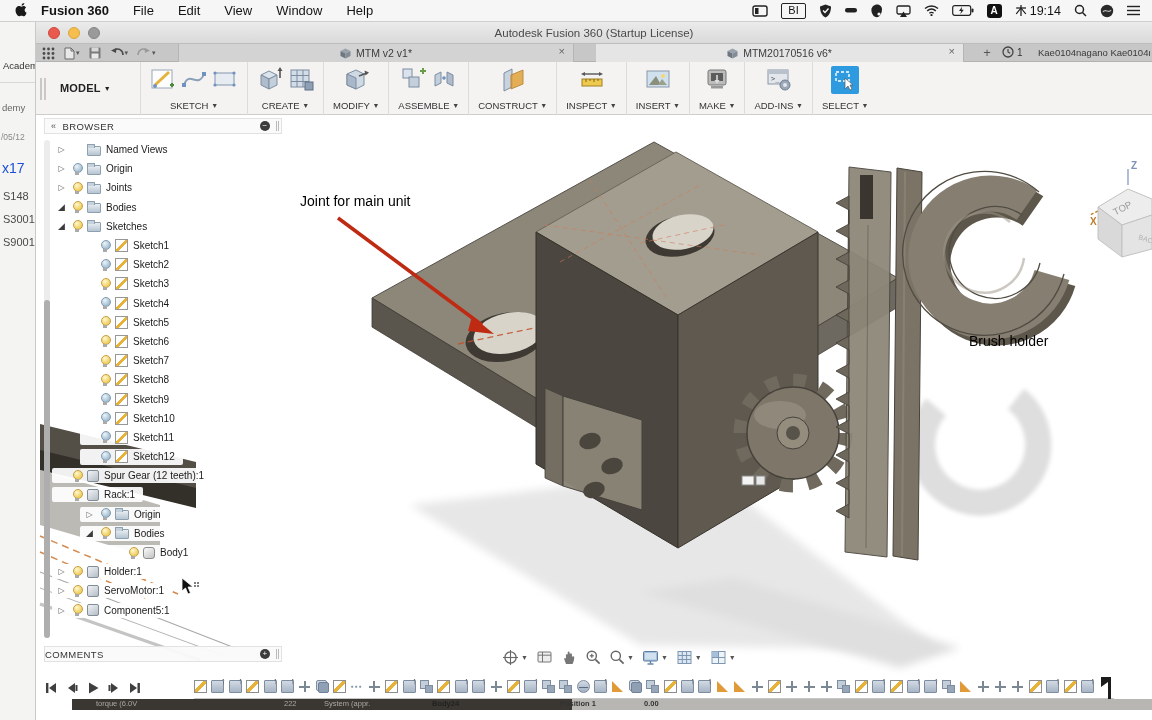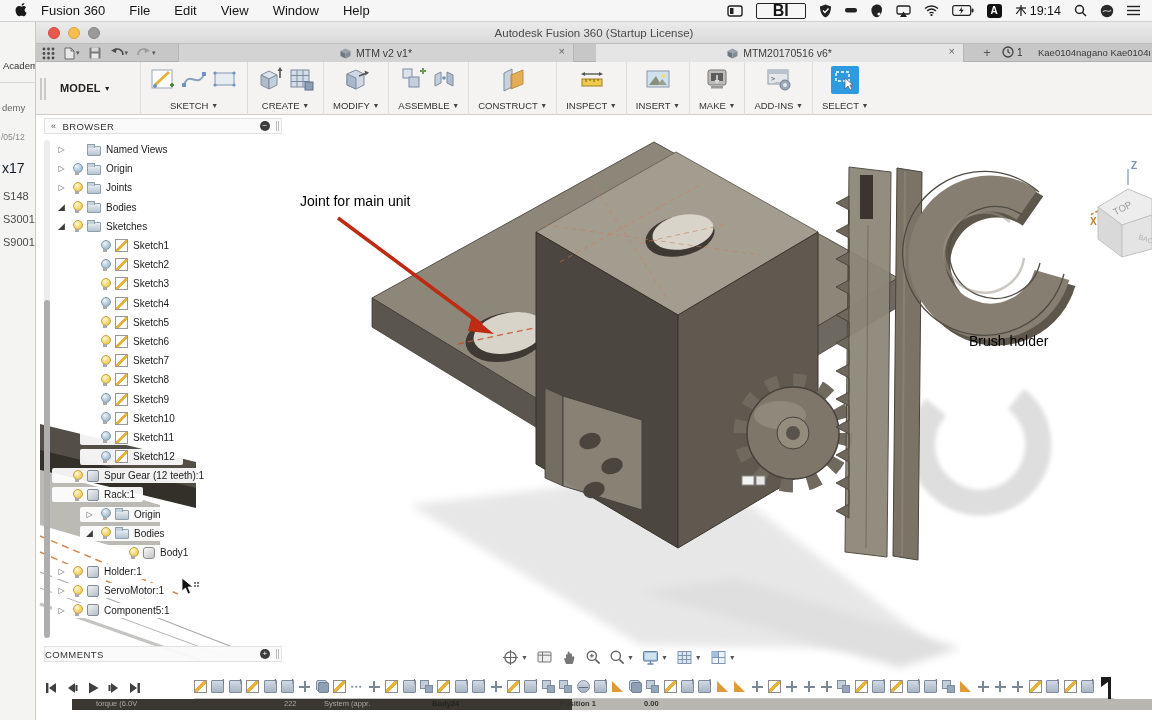--- a/index.html
+++ b/index.html
@@ -4,37 +4,37 @@
 <style>
   *{margin:0;padding:0;box-sizing:border-box}
   html,body{background:#222}
   #screen{position:relative;width:1152px;height:720px;background:#fff;overflow:hidden;
     font-family:"Liberation Sans",sans-serif;-webkit-font-smoothing:antialiased}
 
   
   .menubar{position:absolute;top:0;left:0;right:0;height:22px;background:#f6f6f6;
     border-bottom:1px solid #cfcfcf;display:flex;align-items:center;font-size:13px;color:#141414;z-index:60}
   .apple{margin:0 14px 0 14px;width:13px;height:15px;display:inline-block}
-  .appname{font-weight:normal;margin-right:24px}
+  .appname{font-weight:bold;margin-right:24px}
   .mb-item{margin-right:24px}
   .mb-right{margin-left:auto;display:flex;align-items:center;gap:13px;padding-right:12px}
   .mb-ico{display:inline-flex;align-items:center;justify-content:center;height:16px}
-  .mb-bi{font-weight:bold;font-size:16px;border:1.5px solid #222;border-radius:2px;padding:0 16px;line-height:11px}
+  .mb-bi{font-weight:normal;font-size:11px;border:1.5px solid #222;border-radius:2px;padding:0 6px;line-height:11px}
   .mb-a{background:#111;color:#fff;font-size:10px;font-weight:bold;border-radius:3px;width:15px;height:14px;
     display:inline-flex;align-items:center;justify-content:center}
   .mb-time{font-size:12.5px;display:inline-flex;align-items:center;gap:3px}
 
   
   .lstrip{position:absolute;left:0;top:22px;width:36px;height:698px;background:#f4f4f2;
     border-right:1px solid #c9c9c7;z-index:5;overflow:hidden;color:#4a4a4a}
   .lstrip .lfrag{position:absolute;white-space:nowrap}
   .lf0{top:38px;left:3px;font-size:9.5px;color:#333}
   .lf1{top:80px;left:2px;font-size:9.5px;color:#666}
   .lf2{top:110px;left:1px;font-size:8.5px;color:#8a8a8a}
-  .lf3{top:138px;left:2px;font-size:14px;color:#0f172a}
+  .lf3{top:138px;left:2px;font-size:14px;color:#1d4ed8}
   .lf4{top:168px;left:3px;font-size:11px}
   .lf5{top:191px;left:3px;font-size:11px}
   .lf6{top:214px;left:3px;font-size:11px}
   .lstrip .ldiv{position:absolute;top:60px;left:0;width:36px;border-top:1px solid #d8d8d6}
 
   .bstrip{position:absolute;left:36px;right:0;bottom:10px;height:13px;z-index:45;overflow:hidden;font-size:7.5px}
   .bseg1{position:absolute;left:0;top:0;width:500px;height:13px;background:#3a3733;color:#cfc9c0}
   .bseg2{position:absolute;left:500px;top:0;right:0;height:13px;background:#b8b6b2;color:#2c2c2c}
   .bstrip span{position:absolute;top:2px;white-space:nowrap}
   .bf0{left:24px;opacity:.75}

